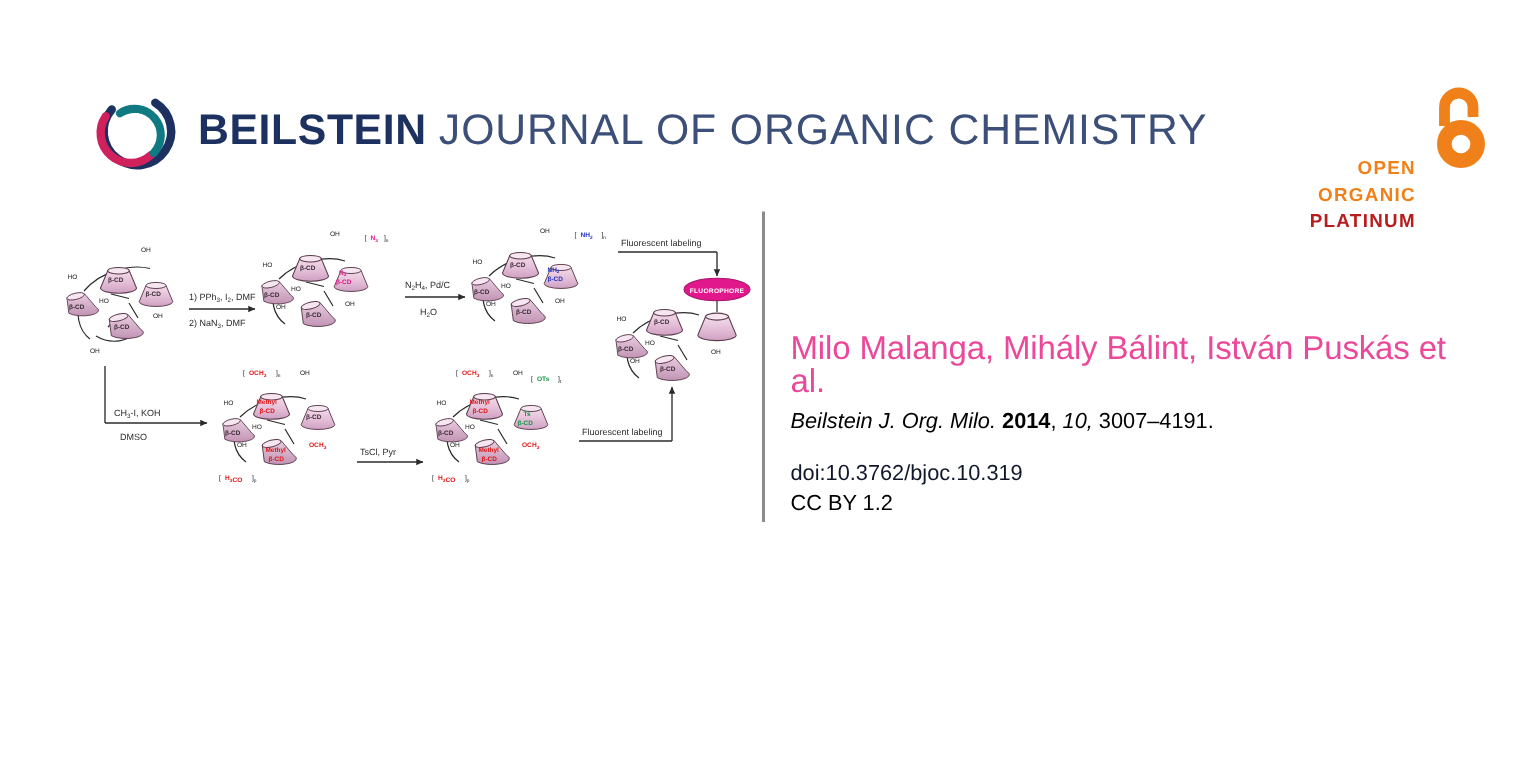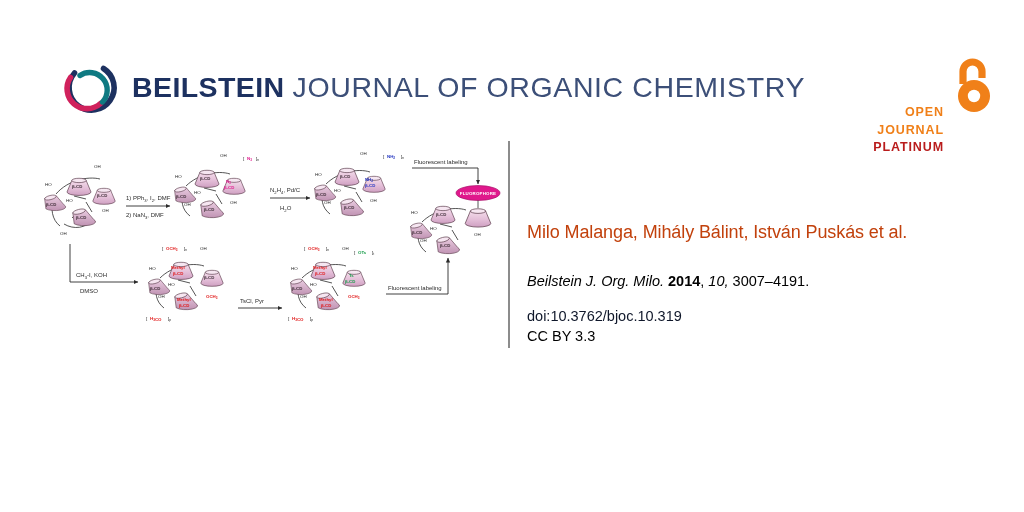--- a/index.html
+++ b/index.html
@@ -91,22 +91,22 @@
     font-size: 19.5px;
     font-weight: bold;
     color: #1166aa;
     line-height: 23.6px;
     letter-spacing: -0.15px;
   }
   #article-authors {
     position: absolute;
     left: 19px; top: 80px;
     width: 460px;
-    font-size: 18px;
-    color: #c2410c;
+    font-size: 22px;
+    color: #ec4899;
     line-height: 22px;
     letter-spacing: -0.1px;
   }
   #article-citation {
     position: absolute;
     left: 19px; top: 131px;
     width: 460px;
     font-size: 14.5px;
     color: #000000;
     line-height: 18px;
@@ -174,21 +174,21 @@
     </svg>
   </div>
 
   <div id="journal-wordmark">
     <span class="wm-bold">BEILSTEIN</span><span> </span><span class="wm-light">JOURNAL OF ORGANIC CHEMISTRY</span>
   </div>
 
   <div id="open-access-badge">
     <div id="oa-text">
       <span class="oa-open">OPEN</span>
-      <span class="oa-access">JOURNAL</span>
+      <span class="oa-access">ORGANIC</span>
       <span class="oa-platinum">PLATINUM</span>
     </div>
     <div id="oa-lock-icon">
       <svg width="50" height="58" viewBox="0 0 50 58" xmlns="http://www.w3.org/2000/svg">
         <path d="M 13 26 L 13 13.5 A 9.5 9.5 0 0 1 32 13.5 L 32 20" fill="none" stroke="#f08019" stroke-width="7.2" stroke-linecap="butt"></path>
         <circle cx="24" cy="38" r="16" fill="#f08019"></circle>
         <circle cx="24" cy="38" r="6.2" fill="#ffffff"></circle>
       </svg>
     </div>
   </div>
@@ -435,15 +435,15 @@
   <div id="panel-divider"></div>
 
 
   <div id="article-authors">Milo Malanga, Mihály Bálint, István Puskás et al.</div>
 
   <div id="article-citation">
     <span class="cit-journal">Beilstein J. Org. Milo.</span><span> </span><span class="cit-year">2014</span><span>, </span><span class="cit-volume">10,</span><span> </span><span>3007–4191.</span>
   </div>
 
   <div id="article-doi">doi:10.3762/bjoc.10.319</div>
-  <div id="article-license">CC BY 3.3</div>
+  <div id="article-license">CC BY 1.2</div>
 
 </div>
 
 </body></html>

